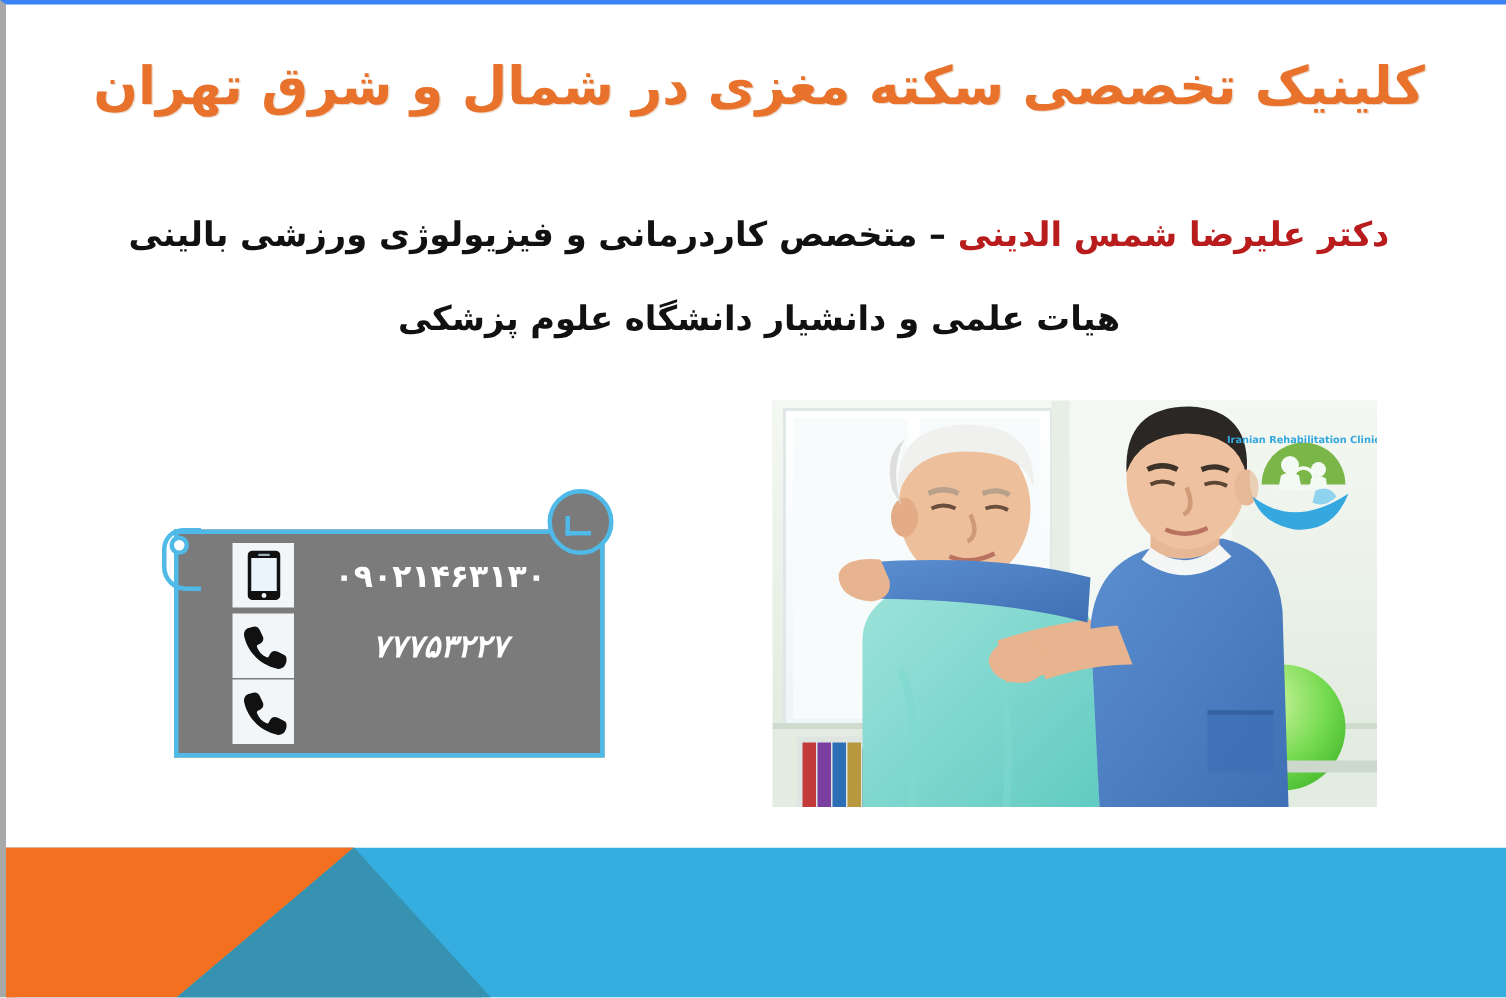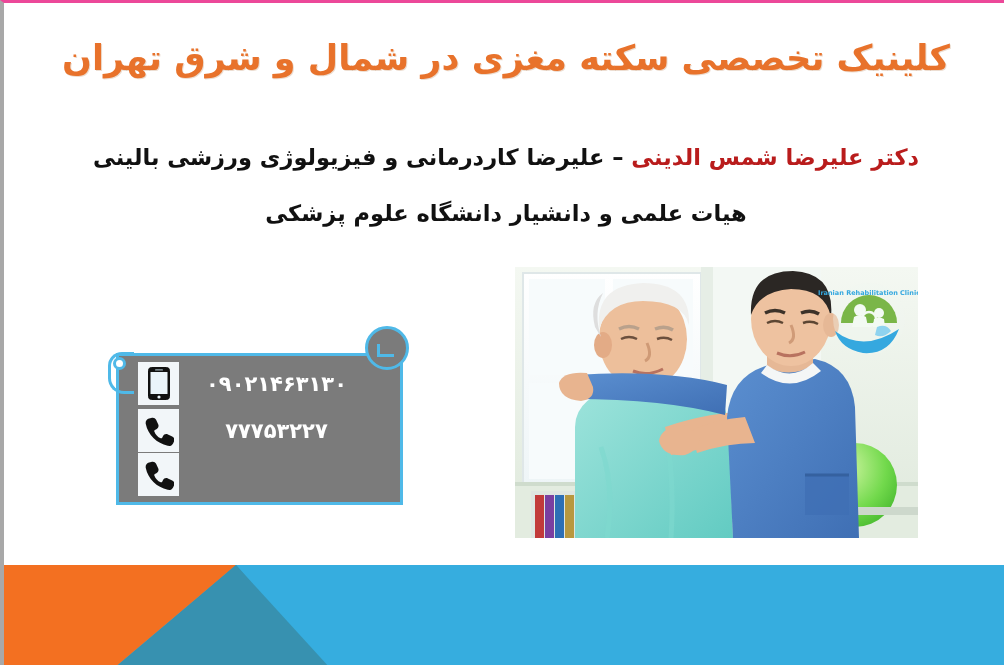--- a/index.html
+++ b/index.html
@@ -10,21 +10,21 @@
   body {
     font-family: "DejaVu Sans", "Liberation Sans", sans-serif;
   }
   #poster {
     position: relative;
     width: 1004px;
     height: 665px;
     background: #ffffff;
     overflow: hidden;
     border-left: 4px solid #a8a8a8;
-    border-top: 3px solid #ec4899;
+    border-top: 3px solid #3b82f6;
     box-sizing: border-box;
   }
 
   
   .headline {
     position: absolute;
     top: 34px;
     left: 0;
     width: 1004px;
     text-align: center;
@@ -126,34 +126,34 @@
     width: 17px;
     height: 13px;
     border: 3px solid #4fb9e8;
     border-top: none;
     border-right: none;
     box-sizing: border-box;
   }
 
   .rows {
     position: absolute;
-    left: 0;
+    left: 17px;
     top: 7px;
     width: 244px;
     height: 152px;
   }
   .crow {
     position: absolute;
     left: 30px;
     display: flex;
     align-items: center;
     width: 250px;
   }
   .crow.r1 { top: 9px; }
-  .crow.r2 { top: 56px; }
+  .crow.r2 { top: 56px; font-style: italic; }
   .crow.r3 { top: 100px; }
 
   .icon-box {
     width: 41px;
     height: 43px;
     background: #f2f6f9;
     display: flex;
     align-items: center;
     justify-content: center;
     flex: none;
@@ -193,21 +193,21 @@
   .footer svg { display: block; }
 </style>
 </head>
 <body>
 
 <div id="poster">
 
   <div class="headline">کلینیک تخصصی سکته مغزی در شمال و شرق تهران</div>
 
   <div class="subline">
-    <span class="name">دکتر علیرضا شمس الدینی</span><span> – علیرضا کاردرمانی و فیزیولوژی ورزشی بالینی</span>
+    <span class="name">دکتر علیرضا شمس الدینی</span><span> – متخصص کاردرمانی و فیزیولوژی ورزشی بالینی</span>
   </div>
 
   <div class="subline2">هیات علمی و دانشیار دانشگاه علوم پزشکی</div>
 
   <div class="contact-card">
 
     <div class="card-body"></div>
 
     <div class="curl-left"></div>
     <div class="curl-left-inner"></div>

